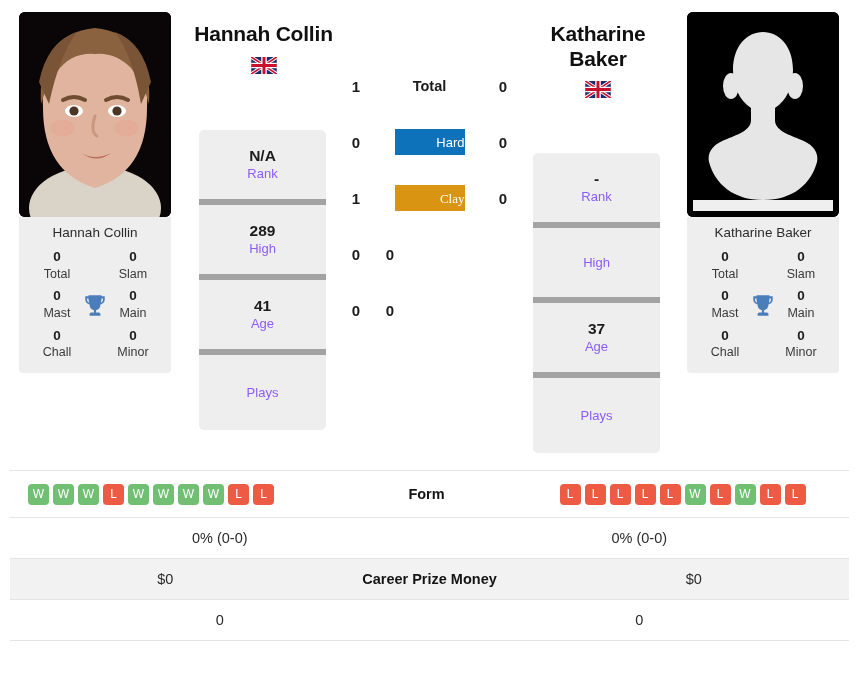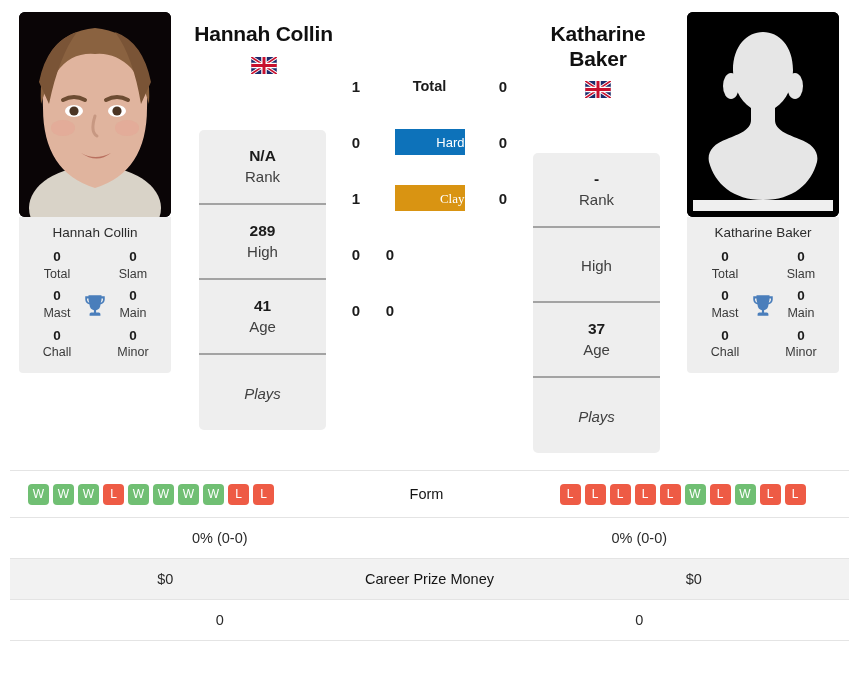--- a/index.html
+++ b/index.html
@@ -106,33 +106,33 @@
     overflow: hidden;
   }
   .info-col.left  { left: 199px; top: 130px; }
   .info-col.right { left: 533px; top: 153px; }
   .info-row {
     height: 75px;
     display: flex;
     flex-direction: column;
     align-items: center;
     justify-content: center;
-    border-bottom: 2px solid #a3a3a3;
-  }
-  .info-row:last-child { border-bottom: none; font-style: italic; }
+    border-bottom: 6px solid #a3a3a3;
+  }
+  .info-row:last-child { border-bottom: none; }
   .info-val {
     font-size: 15.5px;
     font-weight: bold;
     color: #1b1b1b;
     line-height: 1.25;
     min-height: 1px;
   }
   .info-lab {
-    font-size: 15px;
-    color: #404040;
+    font-size: 13px;
+    color: #8b5cf6;
     line-height: 1.4;
   }
 
   
   .surfaces {
     position: absolute;
     left: 339px;
     top: 58px;
     width: 181px;
   }
@@ -188,21 +188,21 @@
   .tcell {
     flex: 1 1 0;
     display: flex;
     align-items: center;
     justify-content: center;
     font-size: 14.5px;
     color: #2b2b2b;
   }
   .tcell.label {
     flex: 0 0 218px;
-    font-weight: normal;
+    font-weight: bold;
     color: #141414;
     font-size: 14.5px;
   }
   .tcell.form-left  { justify-content: flex-start; padding-left: 18px; }
   .tcell.form-right { justify-content: flex-start; padding-left: 24px; }
   .badges { display: flex; gap: 4px; }
   .fb {
     width: 21px; height: 21px;
     border-radius: 4px;
     color: #ffffff;

